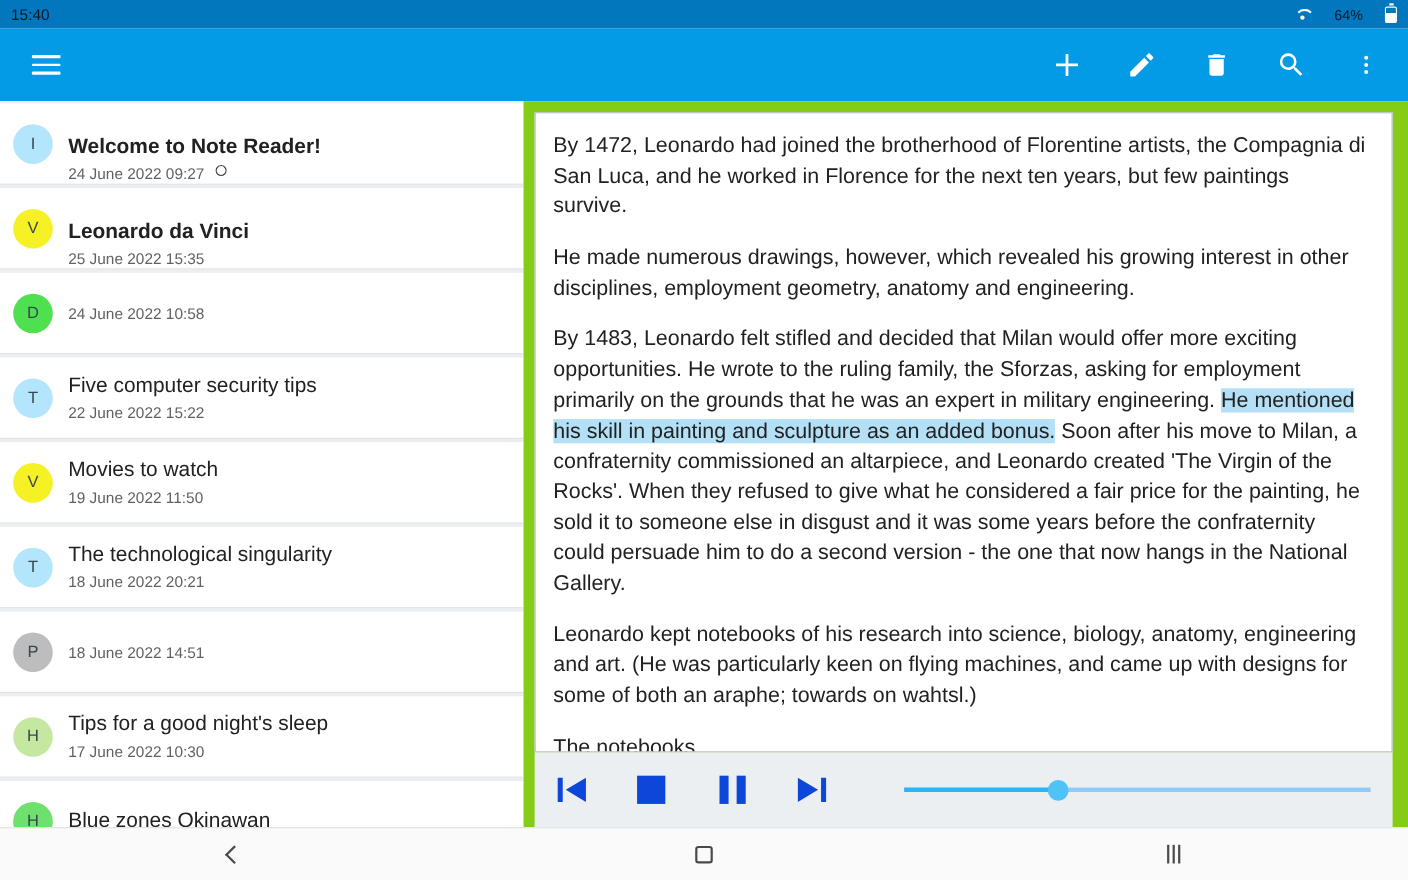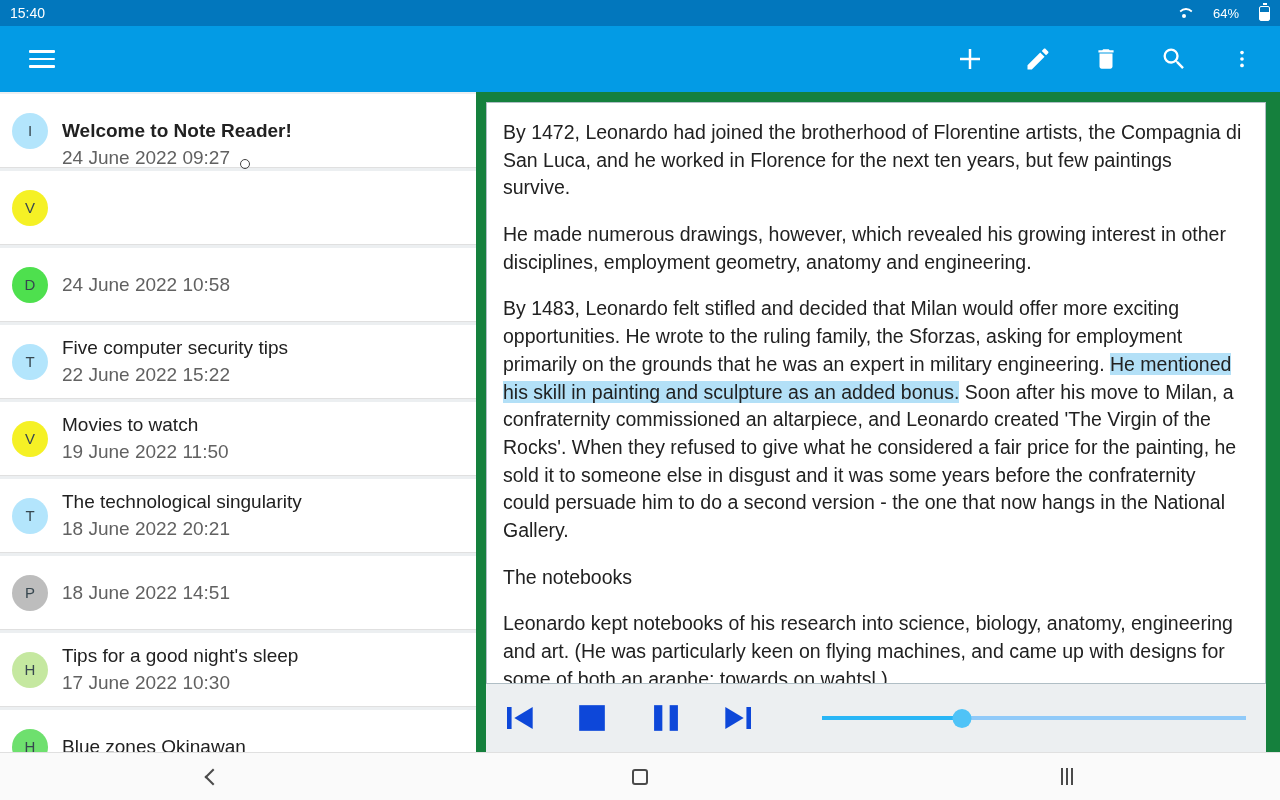--- a/index.html
+++ b/index.html
@@ -10,21 +10,21 @@
     overflow: hidden;
   }
   .screen {
     width: 1280px; height: 800px;
     display: flex; flex-direction: column;
     position: relative;
   }
 
   
   .statusbar {
-    height: 26px; background: #0277bd; color: #ffffff;
+    height: 26px; background: #0277bd; color: #0f172a;
     display: flex; align-items: center; justify-content: space-between;
     padding: 0 10px; font-size: 14px; flex: 0 0 26px; text-align: right;
   }
   .statusbar .left { display: flex; align-items: center; gap: 6px; }
   .statusbar .right { display: flex; align-items: center; gap: 20px; font-size: 13px; }
   .wifi-icon { display: inline-block; width: 16px; height: 12px; position: relative; }
   .wifi-icon::before {
     content: ""; position: absolute; left: 0; top: 1px;
     width: 14px; height: 14px;
     border: 2px solid #fff; border-radius: 50%;
@@ -76,30 +76,30 @@
   }
   .note-item:first-child { margin-top: 2px; }
   .avatar {
     width: 36px; height: 36px; border-radius: 50%;
     display: flex; align-items: center; justify-content: center;
     font-size: 15px; color: #37474f; flex: 0 0 36px;
   }
   .note-text { display: flex; flex-direction: column; gap: 5px; min-width: 0; }
   .note-title { font-size: 19px; color: #212121; white-space: nowrap; overflow: hidden; text-overflow: ellipsis; }
   .note-title.bold { font-weight: bold; margin-top: 27px; }
-  .note-sub { font-size: 19px; color: #616161; display: flex; align-items: flex-end; gap: 10px; }
+  .note-sub { font-size: 14px; color: #616161; display: flex; align-items: flex-start; gap: 10px; }
   .ring {
     display: inline-block; width: 10px; height: 10px;
     border: 1.6px solid #424242; border-radius: 50%;
   }
 
   
   .reader {
     flex: 1 1 auto; display: flex; flex-direction: column;
-    background: #15803d; padding: 10px 14px 0 10px; min-width: 0;
+    background: #84cc16; padding: 10px 14px 0 10px; min-width: 0;
   }
   .reader-card {
     flex: 1 1 auto; background: #fff; border: 1px solid #b0bec5;
     padding: 16px 22px 0 16px; overflow: hidden;
     font-size: 19.5px; line-height: 1.42; color: #212121;
   }
   .reader-card p { margin-bottom: 19px; }
   .hl { background: #b3e0f7; }
 
   
@@ -198,20 +198,26 @@
           <div class="note-text">
             <div class="note-title bold">Welcome to Note Reader!</div>
             <div class="note-sub">
               <span>24 June 2022 09:27</span>
               <span class="ring"></span>
             </div>
           </div>
         </div>
         <div class="note-item">
           <div class="avatar" style="background: rgb(245, 241, 37);">V</div>
+          <div class="note-text">
+            <div class="note-title bold">Leonardo da Vinci</div>
+            <div class="note-sub">
+              <span>25 June 2022 15:35</span>
+            </div>
+          </div>
         </div>
         <div class="note-item">
           <div class="avatar" style="background: rgb(78, 224, 78);">D</div>
           <div class="note-text">
             <div class="note-sub">
               <span>24 June 2022 10:58</span>
             </div>
           </div>
         </div>
         <div class="note-item">
@@ -264,22 +270,22 @@
             <div class="note-title">Blue zones Okinawan</div>
           </div>
         </div>
       </div>
 
     <div class="reader">
       <div class="reader-card" id="reader-card">
           <p>By 1472, Leonardo had joined the brotherhood of Florentine artists, the Compagnia di San Luca, and he worked in Florence for the next ten years, but few paintings survive.</p>
           <p>He made numerous drawings, however, which revealed his growing interest in other disciplines, employment geometry, anatomy and engineering.</p>
           <p><span>By 1483, Leonardo felt stifled and decided that Milan would offer more exciting opportunities. He wrote to the ruling family, the Sforzas, asking for employment primarily on the grounds that he was an expert in military engineering. </span><span class="hl">He mentioned his skill in painting and sculpture as an added bonus.</span><span> Soon after his move to Milan, a confraternity commissioned an altarpiece, and Leonardo created 'The Virgin of the Rocks'. When they refused to give what he considered a fair price for the painting, he sold it to someone else in disgust and it was some years before the confraternity could persuade him to do a second version - the one that now hangs in the National Gallery.</span></p>
+          <p>Leonardo kept notebooks of his research into science, biology, anatomy, engineering and art. (He was particularly keen on flying machines, and came up with designs for some of both an araphe; towards on wahtsl.)</p>
           <p>The notebooks</p>
-          <p>Leonardo kept notebooks of his research into science, biology, anatomy, engineering and art. (He was particularly keen on flying machines, and came up with designs for some of both an araphe; towards on wahtsl.)</p>
         </div>
 
       <div class="player">
         <div class="pbtn">
           <svg width="44" height="44" viewBox="0 0 24 24">
               <path d="M6 6h2.5v12H6z" fill="#0d47d9"></path>
               <path d="M20 6v12L10 12z" fill="#0d47d9"></path>
             </svg>
         </div>
         <div class="pbtn">

